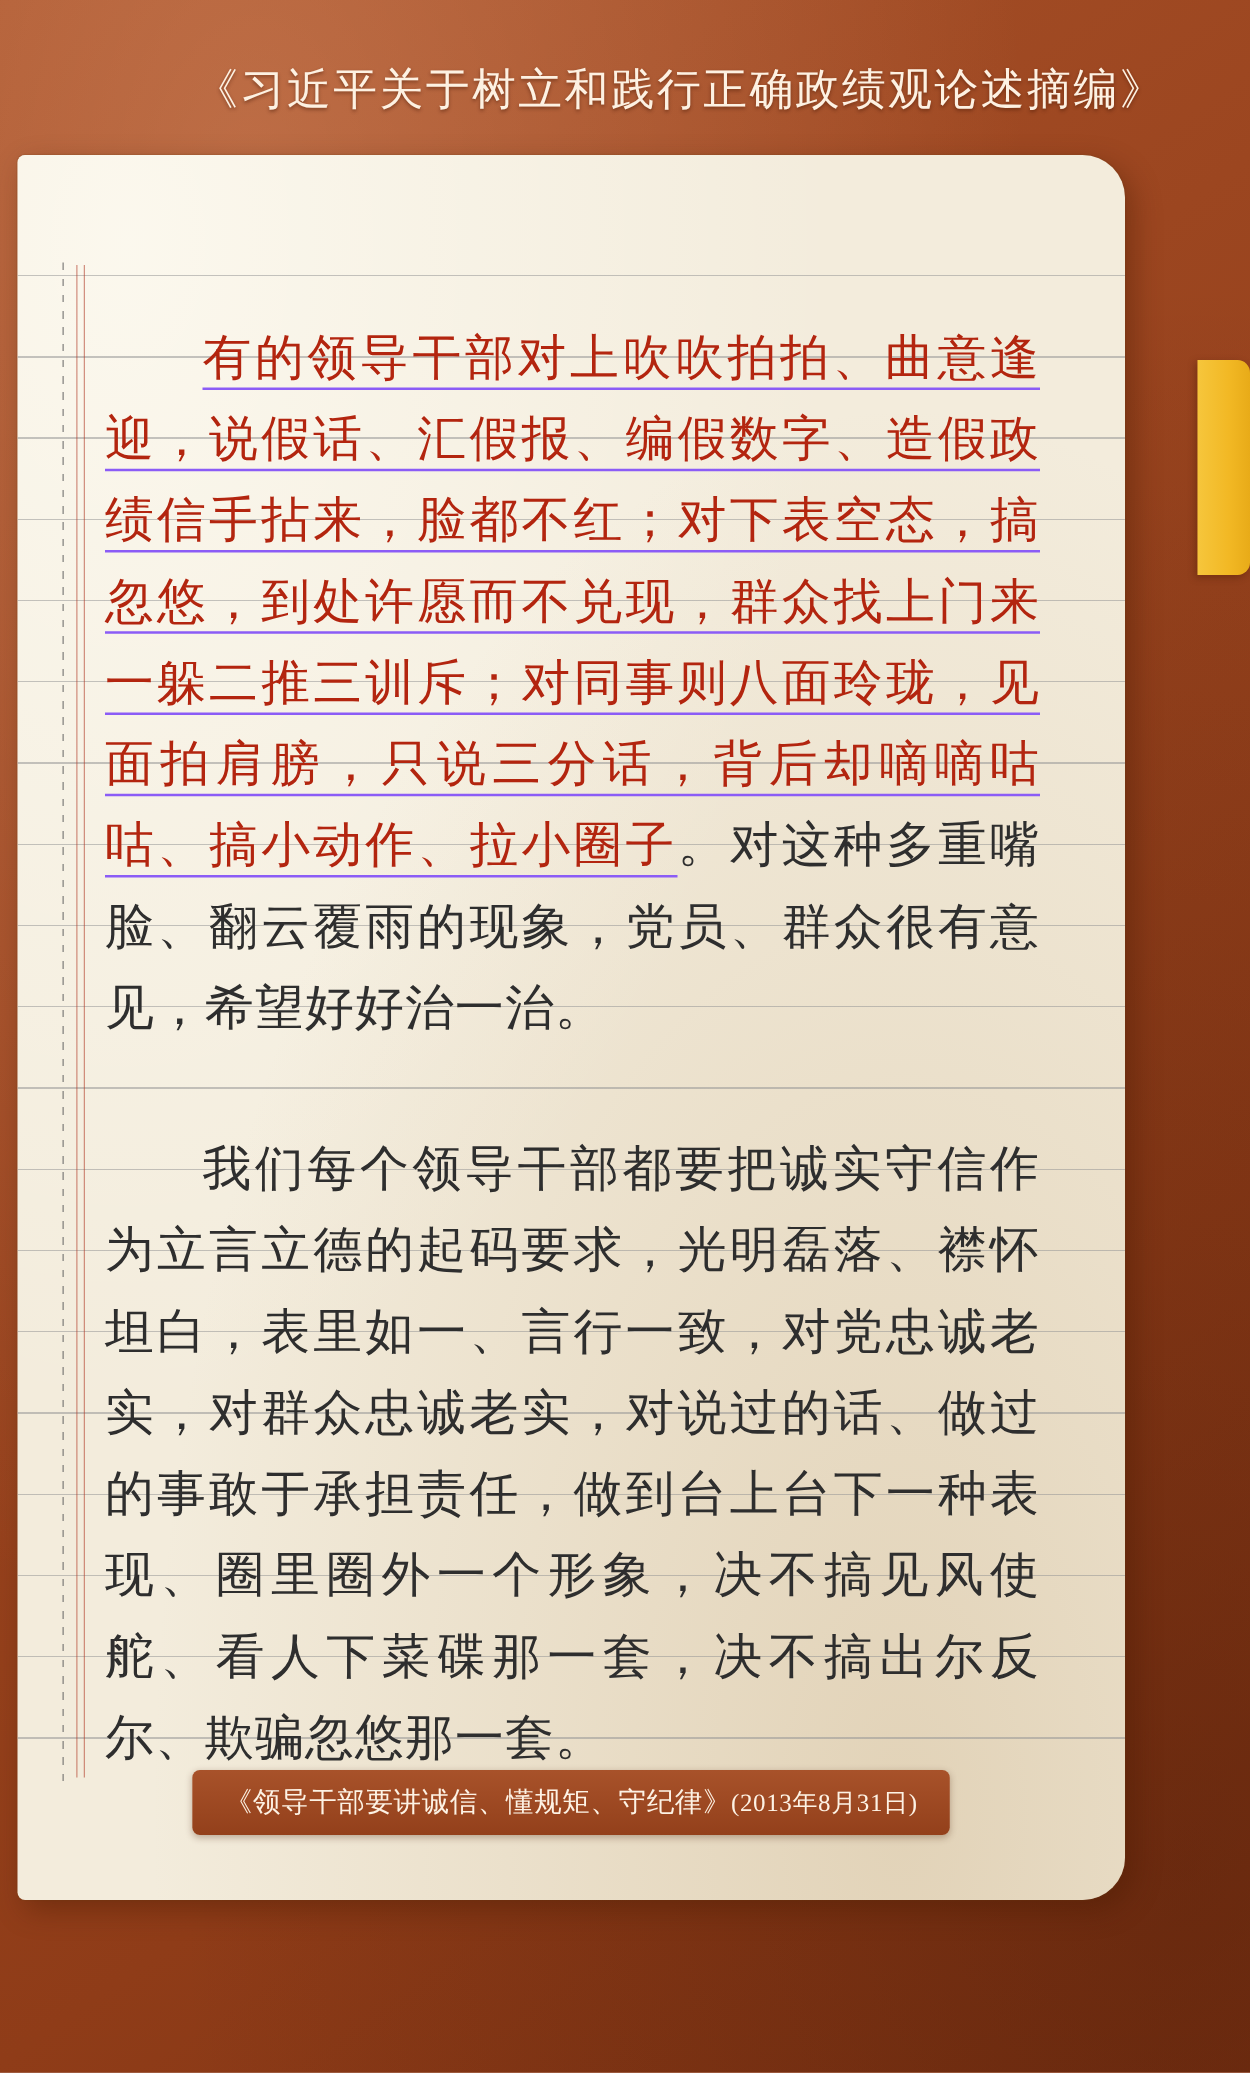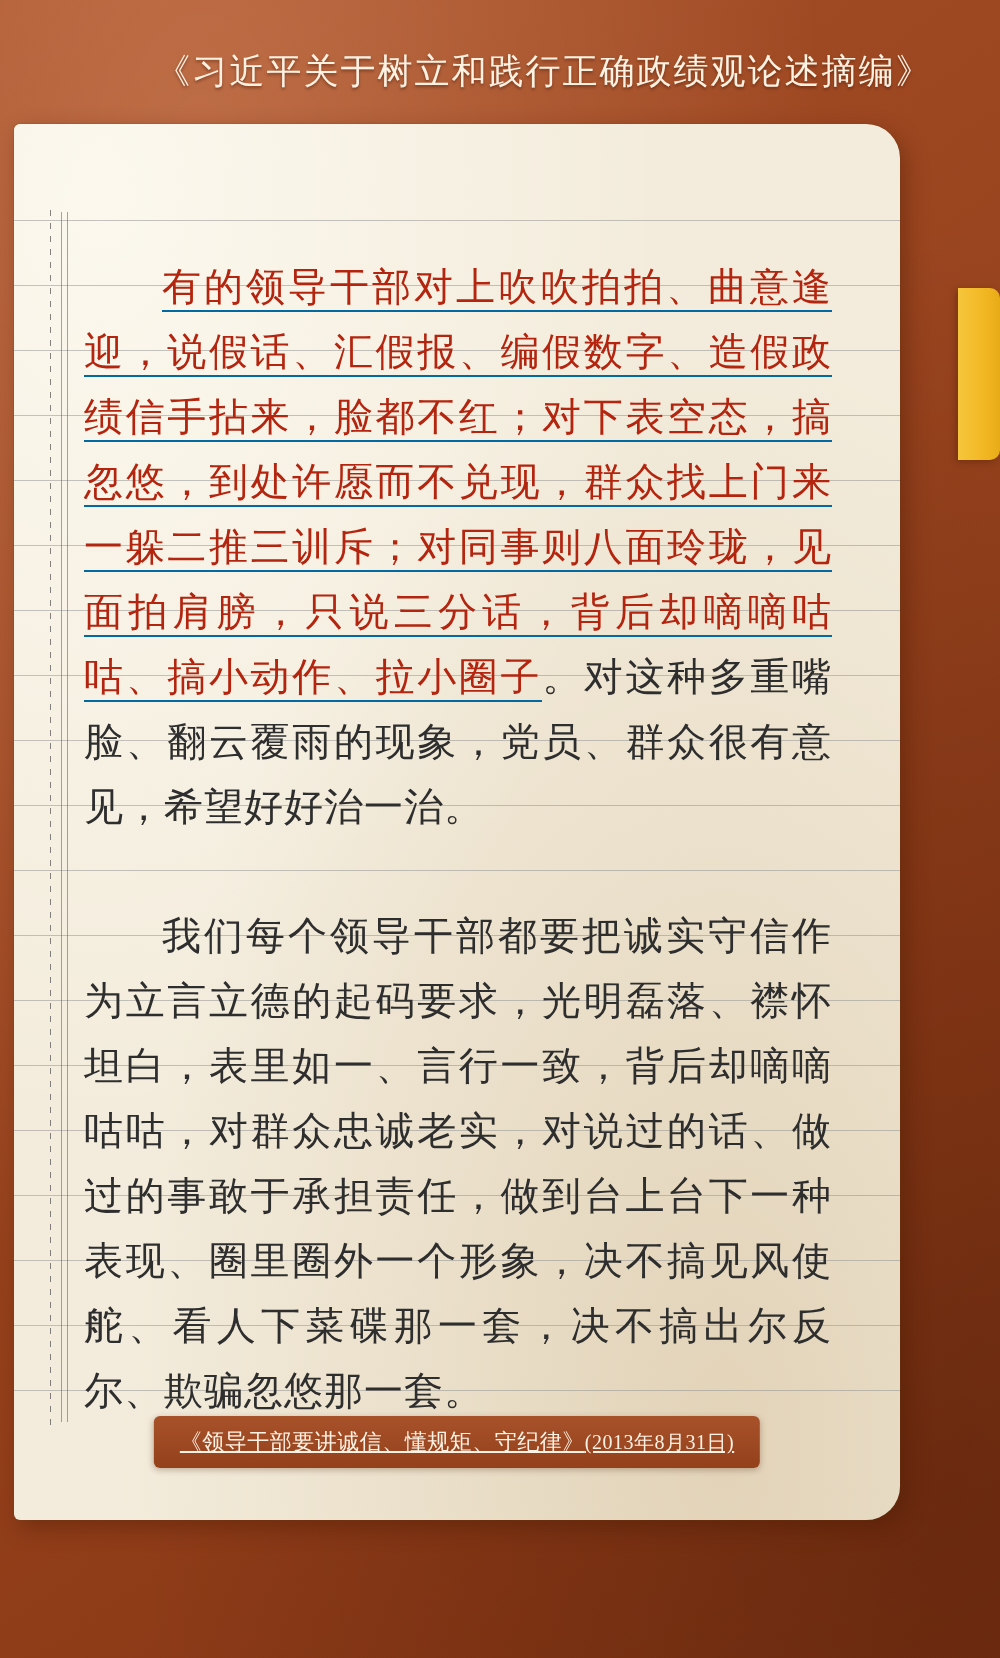--- a/index.html
+++ b/index.html
@@ -137,39 +137,38 @@
     text-indent: 2em;
     font-family: "Liberation Serif", "DejaVu Serif", serif;
     letter-spacing: 1px;
     margin: 0;
   }
   #para-1 { margin-top: 34px; }
   #para-2 { margin-top: 64px; }
 
   .hl {
     color: #b3250f;
-    border-bottom: 2px solid #0369a1;
+    border-bottom: 2px solid #8b5cf6;
     padding-bottom: 2px;
   }
 
   
   #source-caption {
     position: absolute;
     left: 50%;
     transform: translateX(-50%);
     bottom: 52px;
     background: linear-gradient(180deg, #a8522a 0%, #93401b 100%);
     color: #fdf2e4;
     font-size: 22px;
     padding: 11px 26px;
     border-radius: 6px;
     white-space: nowrap;
     box-shadow: 0 2px 6px rgba(70,25,0,0.3);
     letter-spacing: 0.5px;
-    text-decoration: underline;
   }
   #source-caption .date { font-size: 20px; }
 </style>
 </head>
 <body>
 
 <div id="page">
   <div class="cover-sheen"></div>
 
   <div id="header-title">《习近平关于树立和践行正确政绩观论述摘编》</div>
@@ -179,18 +178,18 @@
   <div id="paper">
     <div class="paper-grain"></div>
     <div id="rules"></div>
     <div class="margin-rule r1"></div>
     <div class="margin-rule r2"></div>
     <div id="perforation"></div>
 
     <div id="text-body">
       <p class="para" id="para-1"><span class="hl">有的领导干部对上吹吹拍拍、曲意逢迎，说假话、汇假报、编假数字、造假政绩信手拈来，脸都不红；对下表空态，搞忽悠，到处许愿而不兑现，群众找上门来一躲二推三训斥；对同事则八面玲珑，见面拍肩膀，只说三分话，背后却嘀嘀咕咕、搞小动作、拉小圈子</span><span>。对这种多重嘴脸、翻云覆雨的现象，党员、群众很有意见，希望好好治一治。</span></p>
 
-      <p class="para" id="para-2">我们每个领导干部都要把诚实守信作为立言立德的起码要求，光明磊落、襟怀坦白，表里如一、言行一致，背后却嘀嘀咕咕，对群众忠诚老实，对说过的话、做过的事敢于承担责任，做到台上台下一种表现、圈里圈外一个形象，决不搞见风使舵、看人下菜碟那一套，决不搞出尔反尔、欺骗忽悠那一套。</p>
+      <p class="para" id="para-2">我们每个领导干部都要把诚实守信作为立言立德的起码要求，光明磊落、襟怀坦白，表里如一、言行一致，对党忠诚老实，对群众忠诚老实，对说过的话、做过的事敢于承担责任，做到台上台下一种表现、圈里圈外一个形象，决不搞见风使舵、看人下菜碟那一套，决不搞出尔反尔、欺骗忽悠那一套。</p>
     </div>
 
     <div id="source-caption"><span>《领导干部要讲诚信、懂规矩、守纪律》</span><span class="date">(2013年8月31日)</span></div>
   </div>
 </div>
 
 </body></html>

